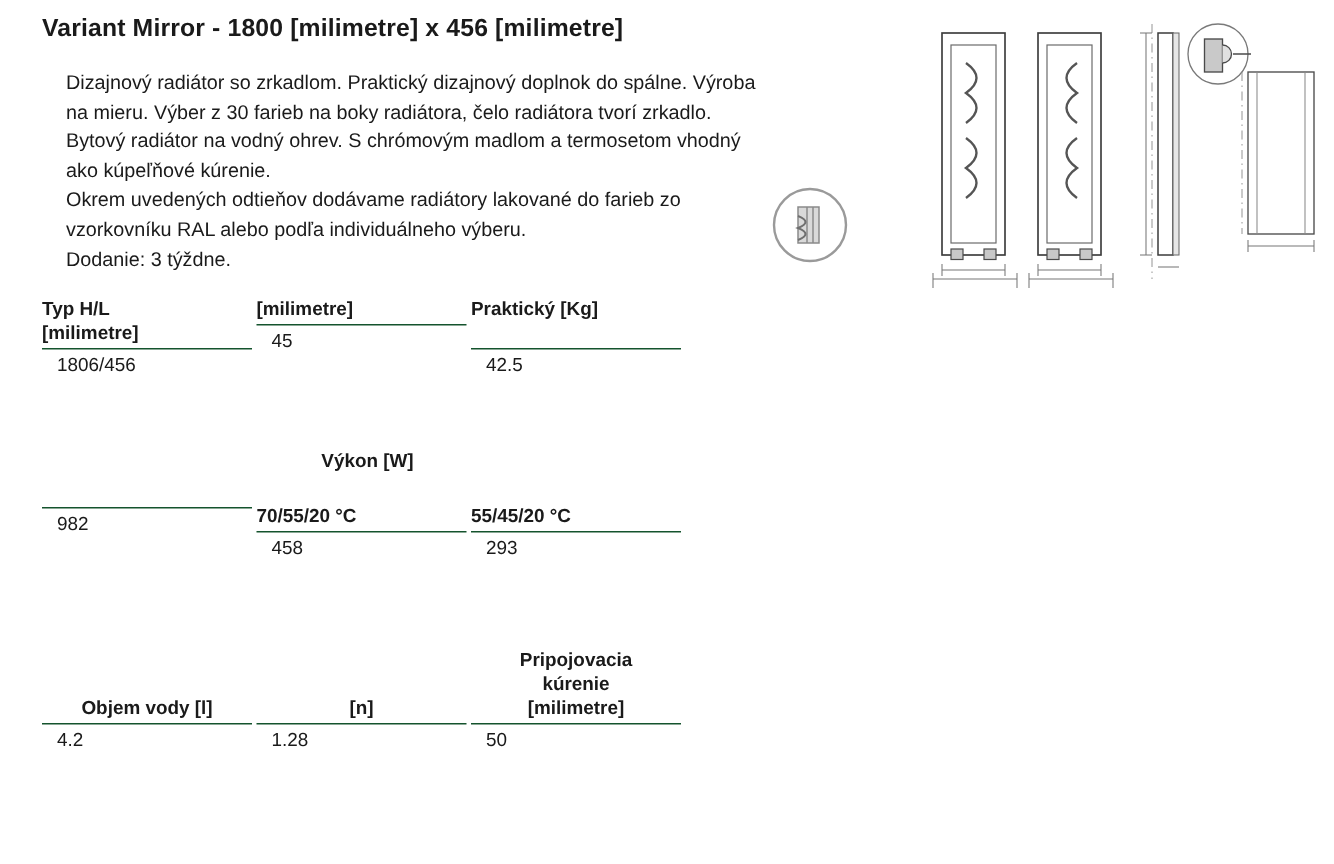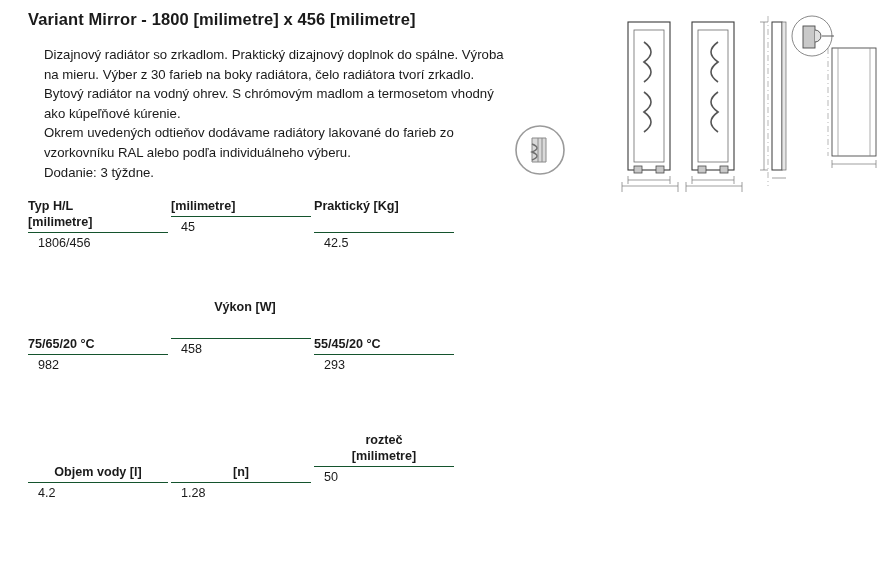--- a/index.html
+++ b/index.html
@@ -156,24 +156,24 @@
         <div class="col-head spacer-head">&nbsp;</div>
         <div class="col-value">42.5</div>
       </div>
     </div>
   </div>
 
   <div class="spec-block" id="block-power" style="width:430px;height:80px;">
     <div class="power-title">Výkon [W]</div>
     <div class="power-row">
       <div class="spec-col">
-        <div class="col-head">75/65/20 °C</div>
         <div class="col-value">982</div>
       </div>
       <div class="spec-col">
+        <div class="col-head">70/55/20 °C</div>
         <div class="col-value">458</div>
       </div>
       <div class="spec-col">
         <div class="col-head">55/45/20 °C</div>
         <div class="col-value">293</div>
       </div>
     </div>
   </div>
 
   <div class="spec-block" id="block-water" style="width:430px;height:80px;">
@@ -184,21 +184,22 @@
         <div class="pripoj-head">Objem vody [l]</div>
         <div class="col-value">4.2</div>
       </div>
       <div class="spec-col">
         <div class="pripoj-head spacer-head">&nbsp;</div>
         <div class="pripoj-head spacer-head">&nbsp;</div>
         <div class="pripoj-head">[n]</div>
         <div class="col-value">1.28</div>
       </div>
       <div class="spec-col">
-        <div class="pripoj-head">rozteč</div>
+        <div class="pripoj-head">Pripojovacia</div>
+        <div class="pripoj-head">kúrenie</div>
         <div class="pripoj-head">[milimetre]</div>
         <div class="col-value">50</div>
       </div>
     </div>
   </div>
 
   <div class="logo-mark">
     <svg width="52" height="52" viewBox="0 0 52 52">
       <circle cx="26" cy="26" r="24" fill="none" stroke="#9a9a9a" stroke-width="1.6"></circle>
       <path d="M18 14 L32 14 L32 38 L18 38 Z" fill="#d9d9d9" stroke="#8a8a8a" stroke-width="1"></path>

